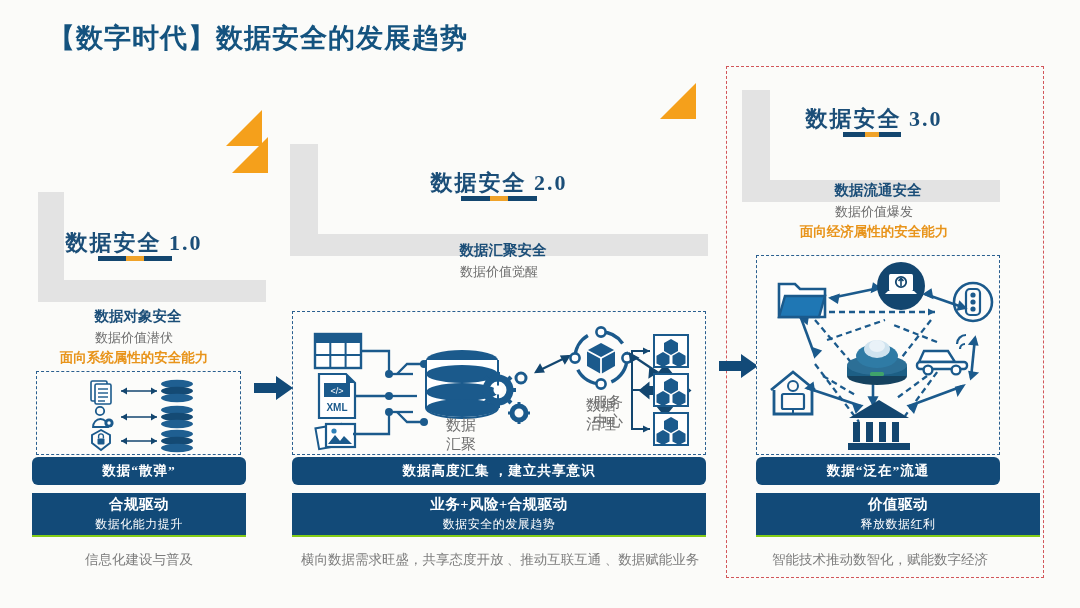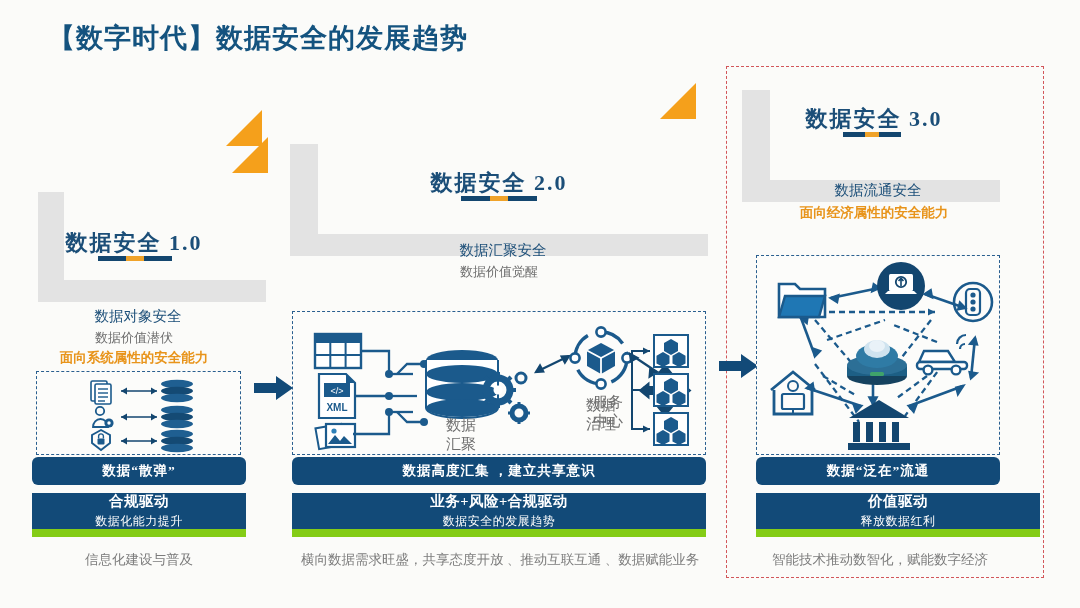--- a/index.html
+++ b/index.html
@@ -42,38 +42,38 @@
   .ver-underline {
     position: absolute; height: 5px; background: #13466f;
   }
   .ver-underline::after {
     content: ""; position: absolute; left: 38%; top: 0;
     width: 24%; height: 5px; background: #f0a32a;
   }
 
   
   .subs { position: absolute; text-align: center; width: 100%; }
-  .sub-a { font-size: 14.5px; font-weight: 400; color: #1b4e78; line-height: 1.5; padding-left: 8px; }
+  .sub-a { font-size: 14.5px; font-weight: 700; color: #1b4e78; line-height: 1.5; padding-left: 8px; }
   .sub-b { font-size: 13px; color: #6d6d6d; line-height: 1.5; }
   .sub-c { font-size: 13.5px; font-weight: 700; color: #e8941b; line-height: 1.6; white-space: nowrap; }
 
   
   .panel {
     position: absolute; border: 1.3px dashed #2a5f8f;
     background: #fcfcfa;
   }
 
   
   .bar {
     position: absolute; background: #124a78; color: #ffffff;
     display: flex; flex-direction: column; align-items: center; justify-content: center;
     text-align: center;
   }
   .bar.b1 { font-size: 13.5px; font-weight: 700; letter-spacing: 1px; border-radius: 6px; }
-  .bar.b2 { border-bottom: 8px solid #84cc16; text-align: right; }
+  .bar.b2 { border-bottom: 2px solid #84cc16; text-align: right; }
   .bar .t1 { font-size: 14.5px; font-weight: 700; letter-spacing: .5px; }
   .bar .t2 { font-size: 12px; font-weight: 400; margin-top: 2px; letter-spacing: .5px; }
 
   
   .caption {
     position: absolute; text-align: center; font-size: 13.5px; color: #7c7c7c;
     white-space: nowrap;
   }
 
   
@@ -391,20 +391,21 @@
     <div class="tri" style="left:-88px; top:83px; border-width:0 0 36px 36px; border-color:transparent transparent #f5a01b transparent;"></div>
 
     <div class="ver-head" style="left:-6px; top:104px; width:264px;">
       <span>数据安全</span>
       <span class="num">3.0</span>
     </div>
     <div class="ver-underline" style="left:95px; top:132px; width:58px;"></div>
 
     <div class="subs" style="left:-6px; top:180px; width:264px;">
       <div class="sub-a">数据流通安全</div>
+      <div class="sub-b">数据价值爆发</div>
       <div class="sub-c">面向经济属性的安全能力</div>
     </div>
 
     <div class="panel" style="left:8px; top:255px; width:244px; height:200px;">
       <svg width="244" height="200" viewBox="0 0 244 200">
 
         <g stroke="#1b5a8c" stroke-width="2.6" fill="#1b5a8c">
           <line x1="74" y1="42" x2="122" y2="32"></line>
           <path d="M74 42 l7.2 -2.6 l-1.2 6.4 z"></path>
             <path d="M122 32 l-6.6 3 l1.4 -6.6 z"></path>

